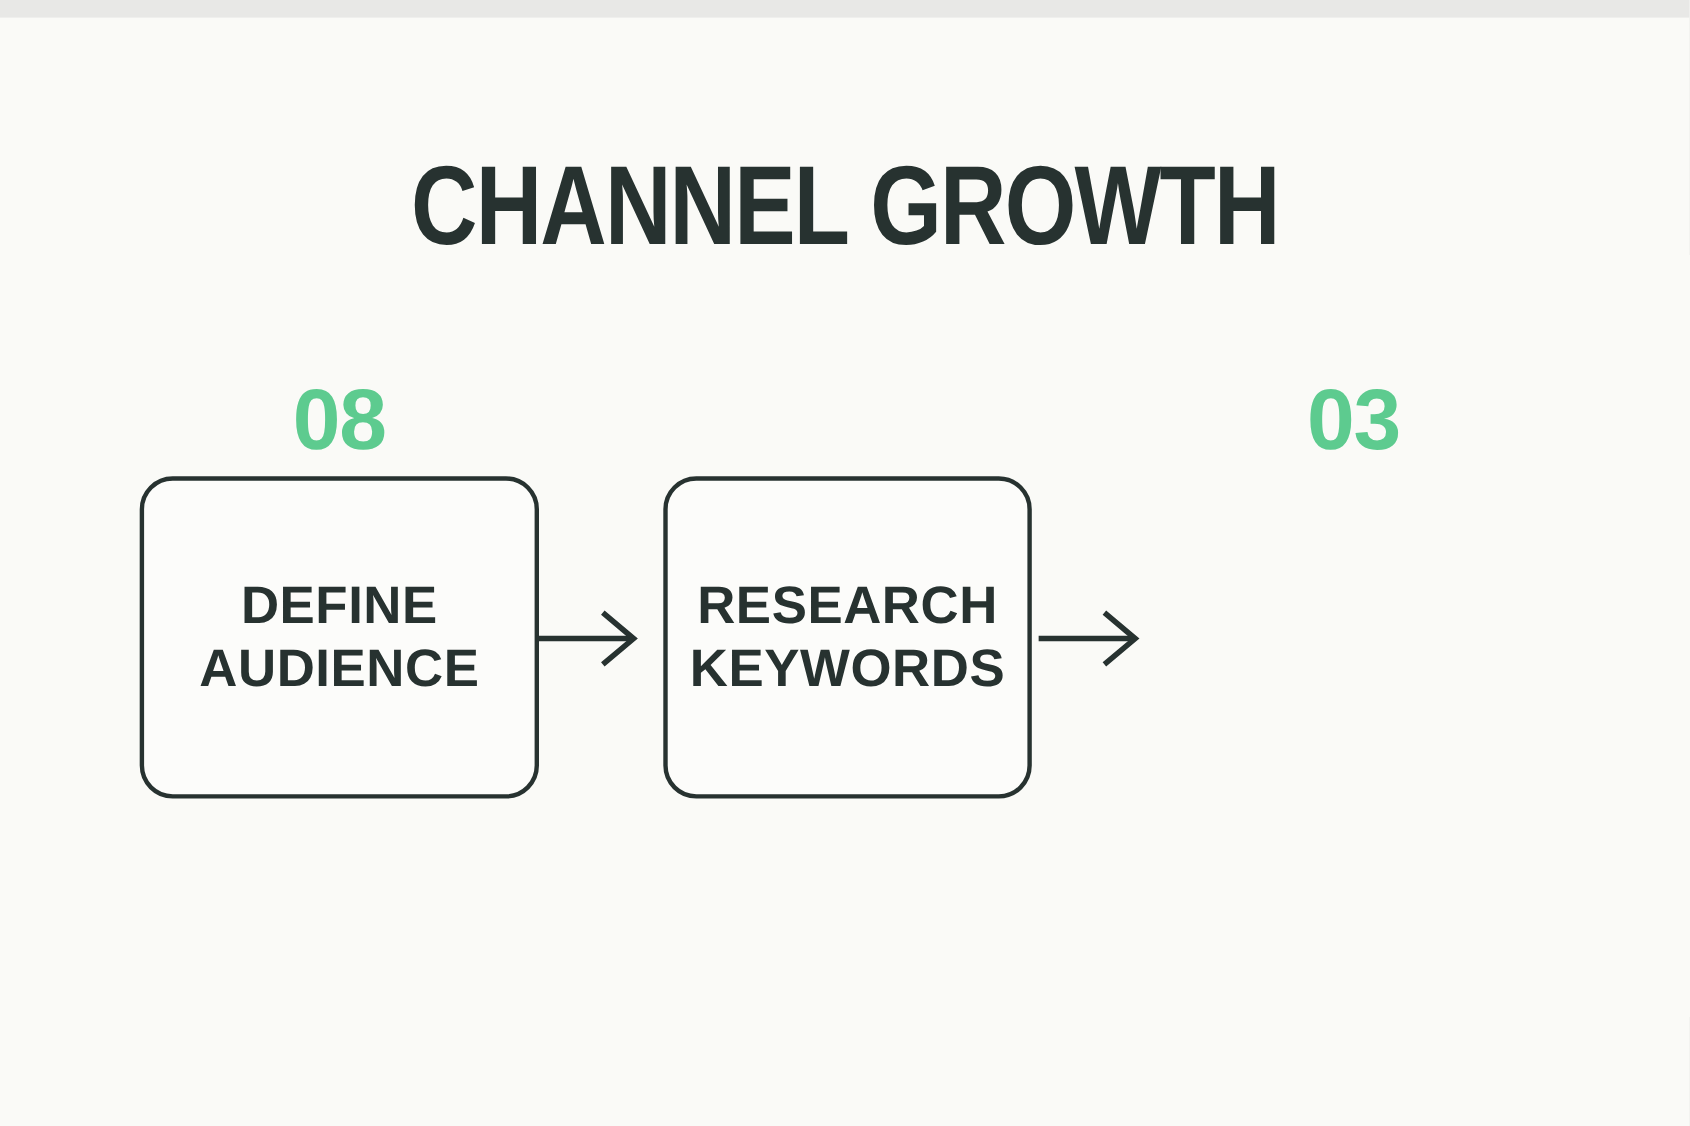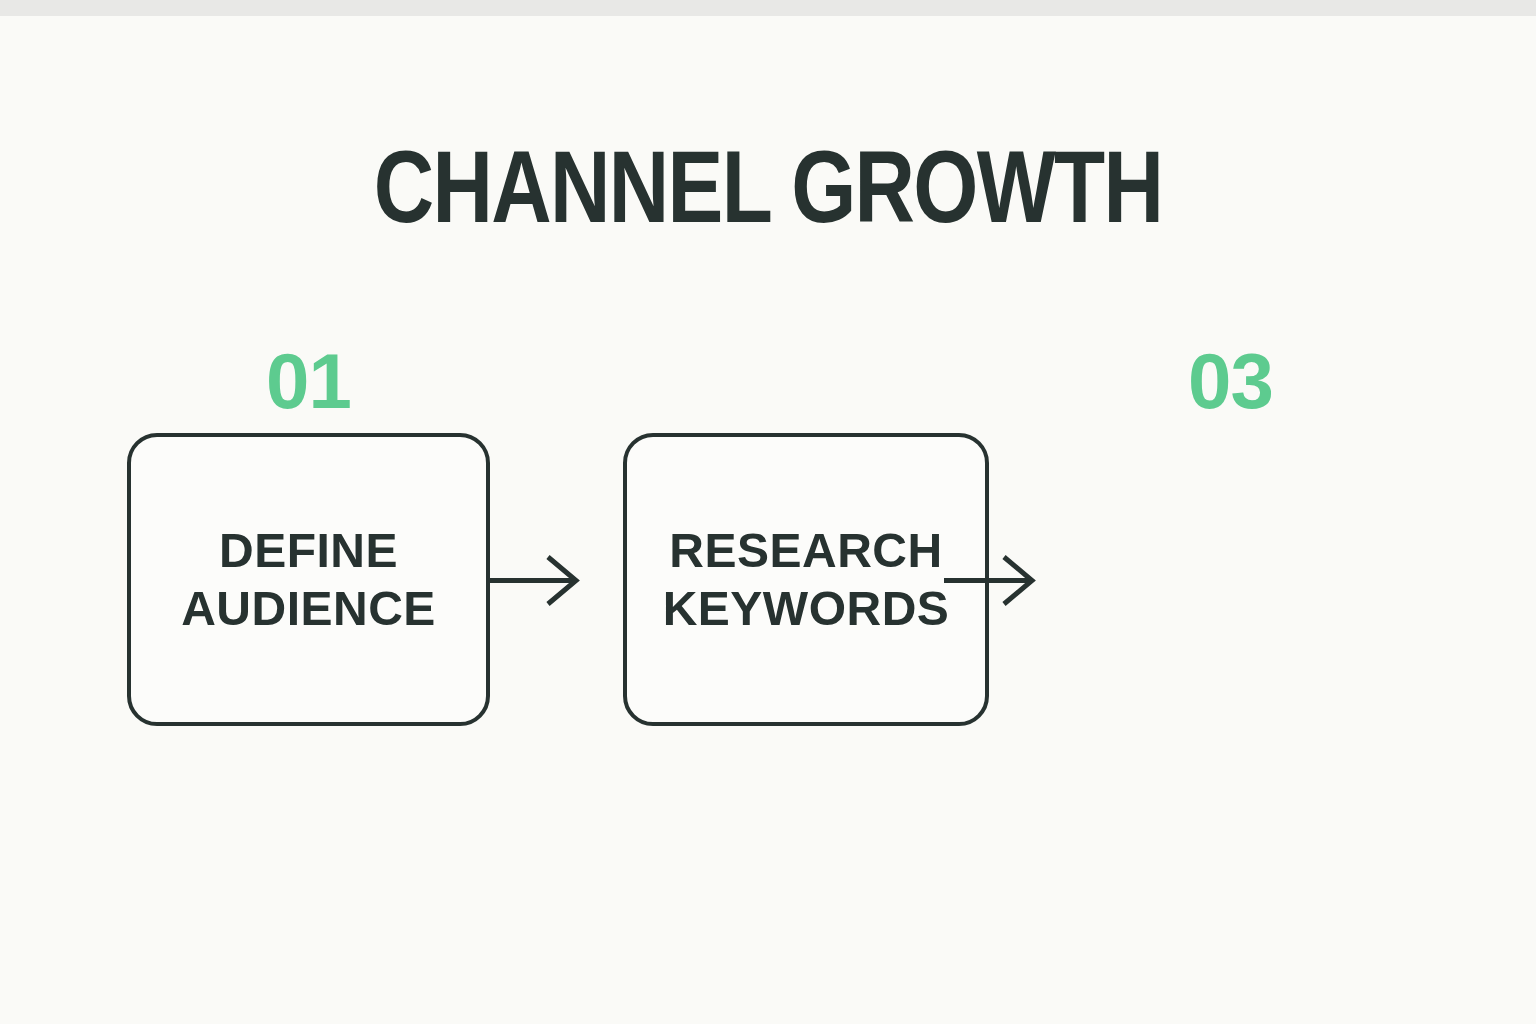--- a/index.html
+++ b/index.html
@@ -56,21 +56,21 @@
     top: 417px;
     height: 293px;
     border: 4px solid var(--ink);
     border-radius: 30px;
     background: var(--box-fill);
     display: flex;
     align-items: center;
     justify-content: center;
   }
   .step-box.b1 { left: 127px;  width: 363px; justify-content: center; }
-  .step-box.b2 { left: 623px;  width: 366px; }
+  .step-box.b2 { left: 603px;  width: 335px; }
   .step-box.b3 { left: 1053px; width: 355px; }
   .step-label {
     font-size: 48px;
     font-weight: 700;
     line-height: 1.2;
     letter-spacing: 0.5px;
     text-align: center;
     color: var(--ink);
     white-space: pre-line;
   }
@@ -91,21 +91,21 @@
     stroke-linejoin: miter;
   }
 </style>
 </head>
 <body>
 
 <div class="canvas">
 
   <h1 class="title">CHANNEL GROWTH</h1>
 
-  <div class="step-number n1">01</div>
+  <div class="step-number n1">08</div>
   <div class="step-number n3">03</div>
 
   <div class="step-box b1">
     <div class="step-label">DEFINE
 AUDIENCE</div>
   </div>
 
   <div class="arrow a1">
     <svg viewBox="0 0 96 60" aria-hidden="true">
       <path d="M0,29.5 H88"></path>

